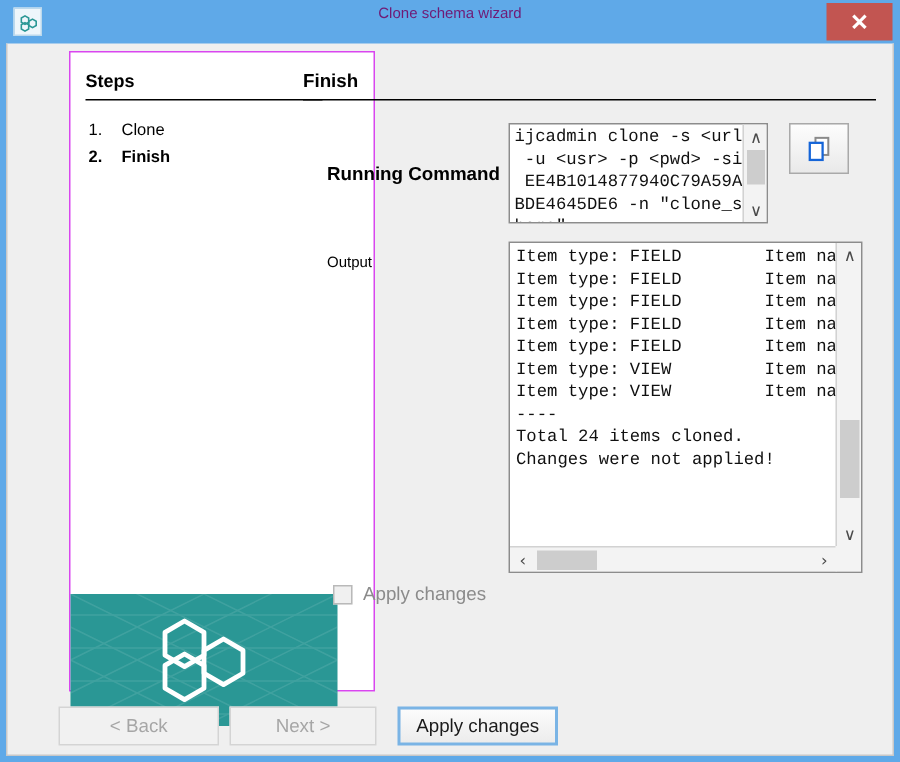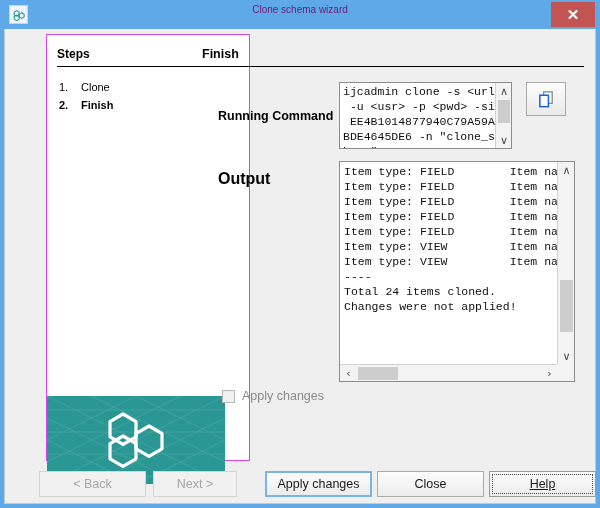--- a/index.html
+++ b/index.html
@@ -170,22 +170,22 @@
     position: absolute;
     left: 22px; top: 55px;
     font-size: 12.5px;
     font-weight: bold;
     color: #000;
     margin-top: 20px;
   }
   .label-output {
     position: absolute;
     left: 22px; top: 136px;
-    font-size: 16px;
-    font-weight: bold;
+    font-size: 10px;
+    font-weight: normal;
     color: #000;
   }
 
   
   .cmd-wrap {
     position: absolute;
     left: 143px; top: 48px;
     width: 173px;
     height: 67px;
     background: #ffffff;
@@ -440,28 +440,22 @@
       <div class="apply-cb-row">
         <div class="cb-box"></div>
         <div class="cb-label">Apply changes</div>
       </div>
     </div>
 
     <div class="footer">
       <button class="btn disabled" style="left:34px; width:107px;">
         <span>&lt; Back</span>
       </button>
-      <button class="btn disabled" style="left:148px; width:84px;">
+      <button class="btn disabled" style="left:148px; width:98px;">
         <span>Next &gt;</span>
       </button>
       <button class="btn default" style="left:260px; width:107px;">
         <span>Apply changes</span>
       </button>
-      <button class="btn" style="left:372px; width:107px;">
-        <span>Close</span>
-      </button>
-      <button class="btn focus-dots" style="left:484px; width:107px;">
-        <span><u>Help</u></span>
-      </button>
     </div>
 
   </div>
 </div>
 
 </body></html>

